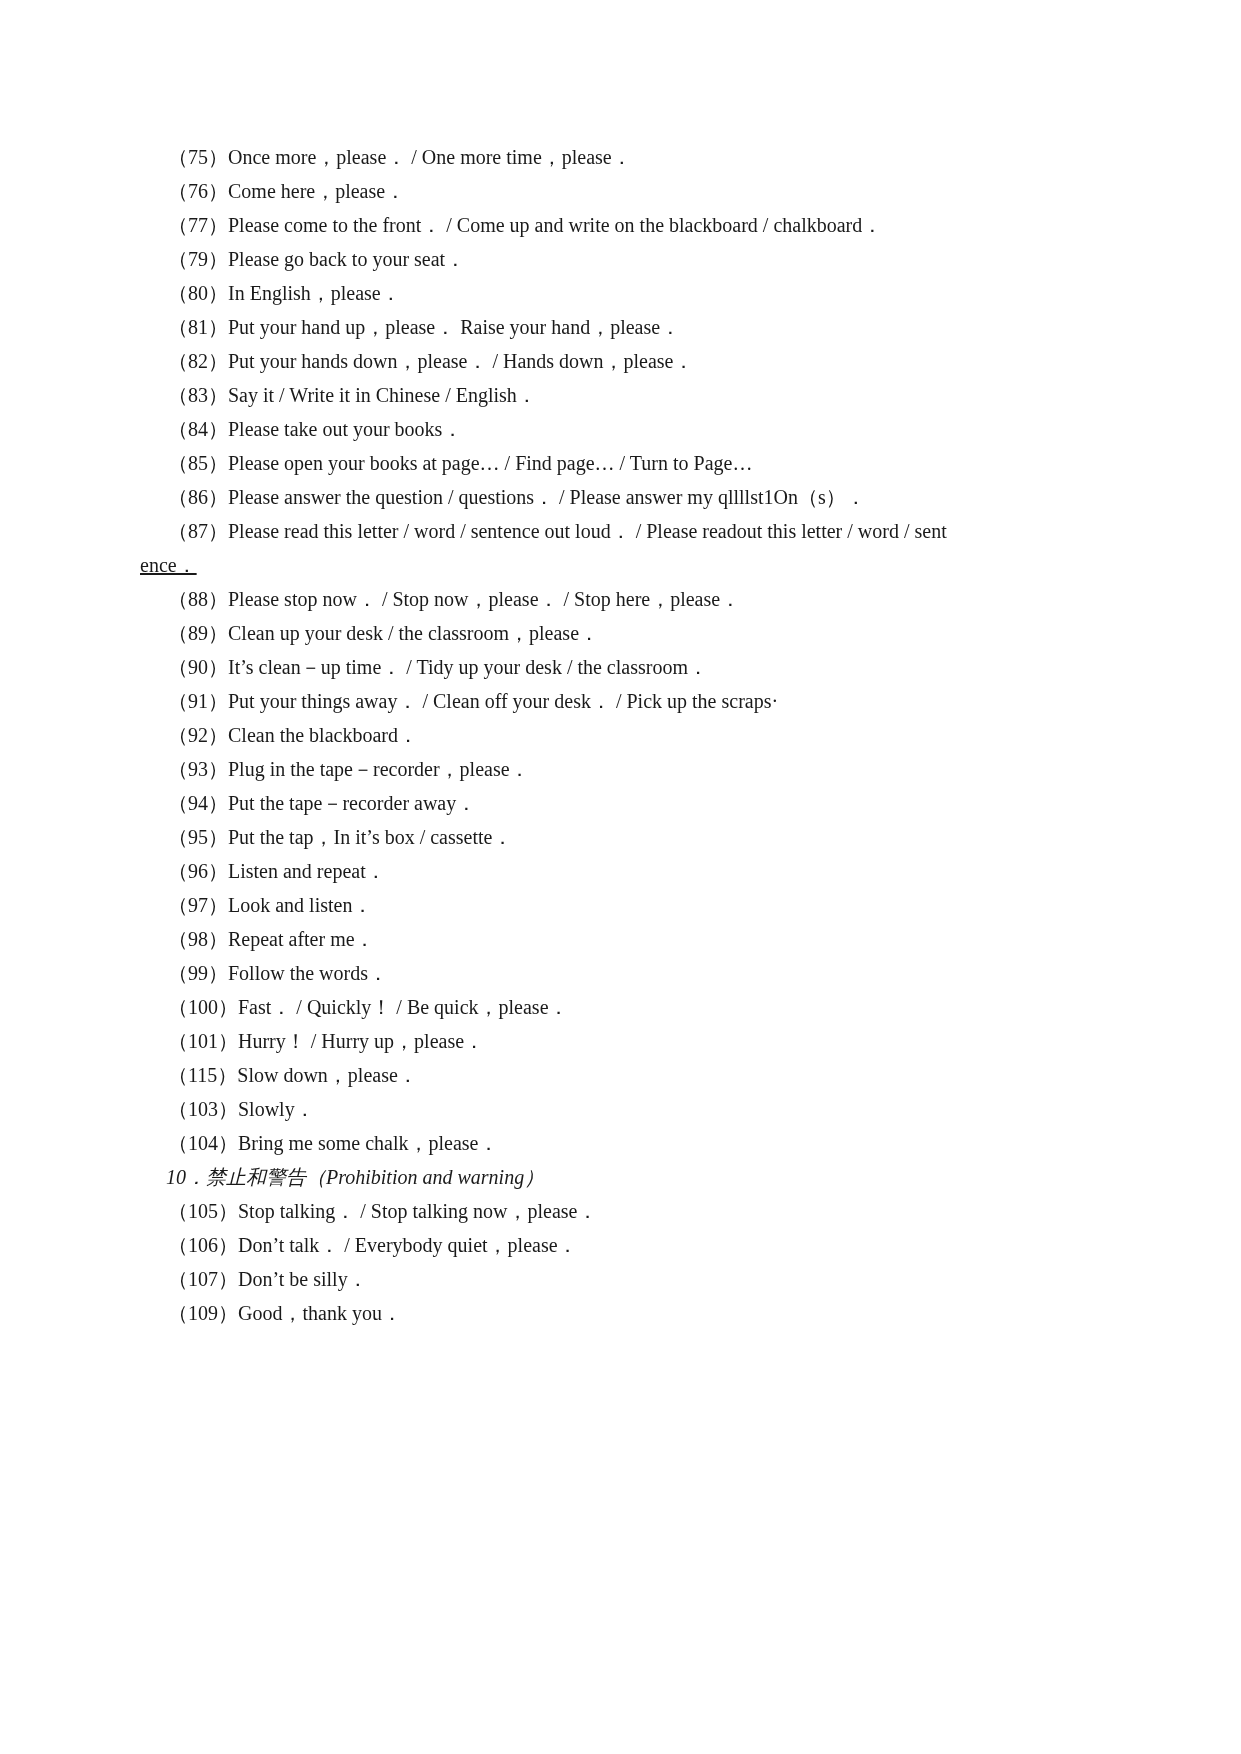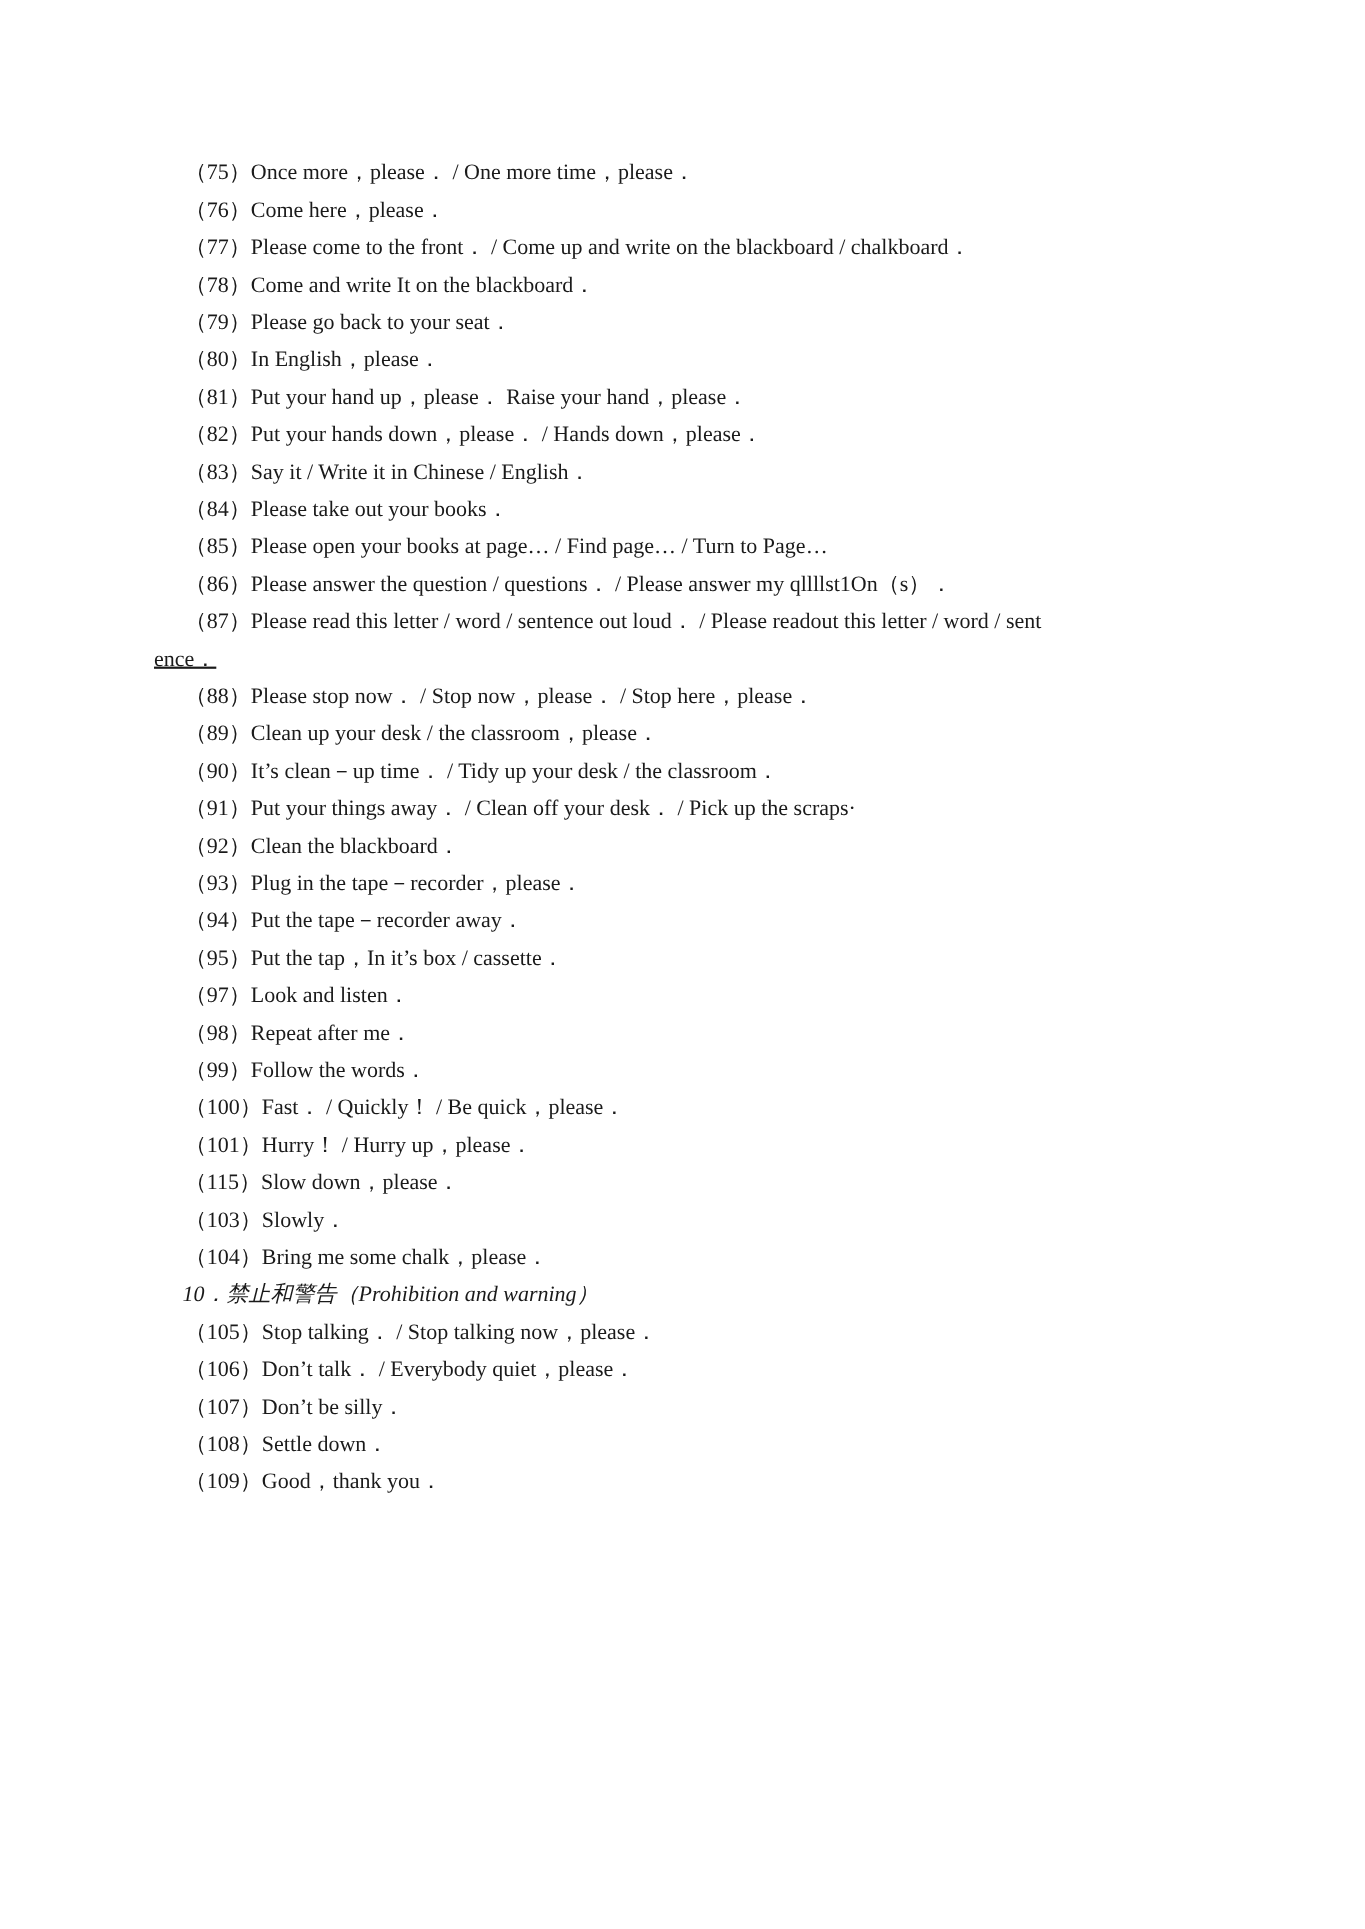--- a/index.html
+++ b/index.html
@@ -37,47 +37,46 @@
   }
 </style>
 </head>
 <body>
 
 <div class="page">
   <div id="doc">
       <p class="doc-line">（75）Once more，please． / One more time，please．</p>
       <p class="doc-line">（76）Come here，please．</p>
       <p class="doc-line">（77）Please come to the front． / Come up and write on the blackboard / chalkboard．</p>
-      <p class="doc-line">（78）Come and write It on the blackboard．</p>
       <p class="doc-line">（79）Please go back to your seat．</p>
       <p class="doc-line">（80）In English，please．</p>
       <p class="doc-line">（81）Put your hand up，please． Raise your hand，please．</p>
       <p class="doc-line">（82）Put your hands down，please． / Hands down，please．</p>
       <p class="doc-line">（83）Say it / Write it in Chinese / English．</p>
       <p class="doc-line">（84）Please take out your books．</p>
       <p class="doc-line">（85）Please open your books at page… / Find page… / Turn to Page…</p>
       <p class="doc-line">（86）Please answer the question / questions． / Please answer my qllllst1On（s）．</p>
       <p class="doc-line">（87）Please read this letter / word / sentence out loud． / Please readout this letter / word / sent</p>
       <p class="doc-line continuation">ence．</p>
       <p class="doc-line">（88）Please stop now． / Stop now，please． / Stop here，please．</p>
       <p class="doc-line">（89）Clean up your desk / the classroom，please．</p>
       <p class="doc-line">（90）It’s clean－up time． / Tidy up your desk / the classroom．</p>
       <p class="doc-line">（91）Put your things away． / Clean off your desk． / Pick up the scraps·</p>
       <p class="doc-line">（92）Clean the blackboard．</p>
       <p class="doc-line">（93）Plug in the tape－recorder，please．</p>
       <p class="doc-line">（94）Put the tape－recorder away．</p>
       <p class="doc-line">（95）Put the tap，In it’s box / cassette．</p>
+      <p class="doc-line">（96）Listen and repeat．</p>
       <p class="doc-line">（97）Look and listen．</p>
       <p class="doc-line">（98）Repeat after me．</p>
       <p class="doc-line">（99）Follow the words．</p>
       <p class="doc-line">（100）Fast． / Quickly！ / Be quick，please．</p>
       <p class="doc-line">（101）Hurry！ / Hurry up，please．</p>
       <p class="doc-line">（115）Slow down，please．</p>
       <p class="doc-line">（103）Slowly．</p>
       <p class="doc-line">（104）Bring me some chalk，please．</p>
       <p class="doc-line heading">10．禁止和警告（Prohibition and warning）</p>
       <p class="doc-line">（105）Stop talking． / Stop talking now，please．</p>
       <p class="doc-line">（106）Don’t talk． / Everybody quiet，please．</p>
       <p class="doc-line">（107）Don’t be silly．</p>
-      <p class="doc-line">（108）Settle down．</p>
       <p class="doc-line">（109）Good，thank you．</p>
     </div>
 </div>
 
 </body></html>

